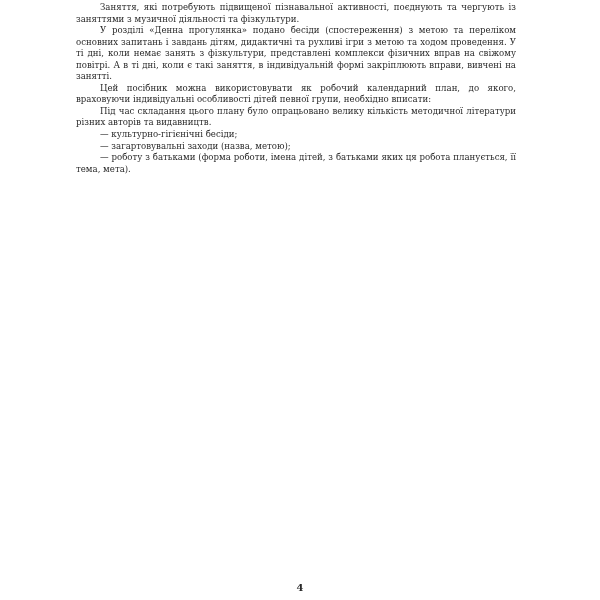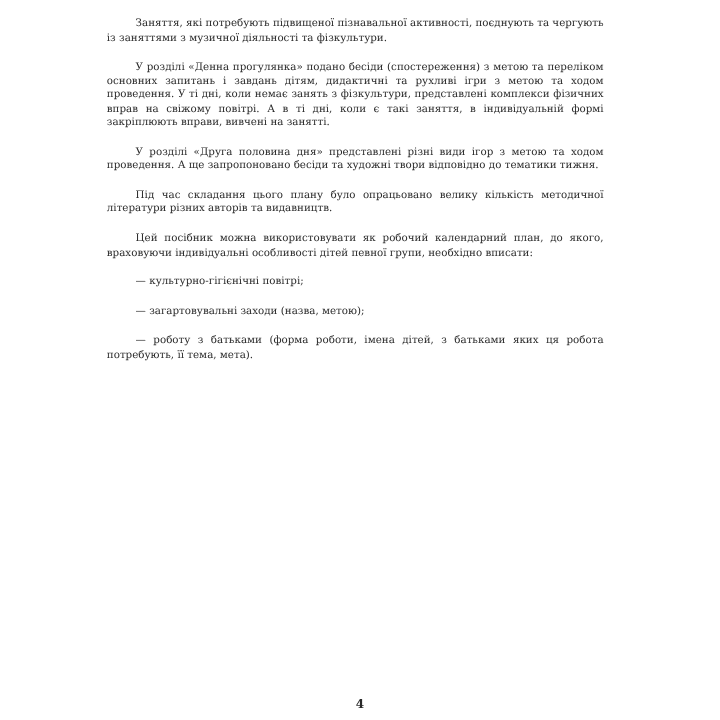--- a/index.html
+++ b/index.html
@@ -1,31 +1,30 @@
 <!DOCTYPE html>
 <html><head>
 <meta charset="utf-8">
 <style>
   html, body { margin:0; padding:0; background:#ffffff; }
   body { width:600px; height:600px; position:relative; overflow:hidden; }
   .page { position:absolute; left:76px; top:2px; width:440px;
     font-family:"DejaVu Serif", serif; font-size:8.6px; line-height:11.55px;
     color:#2a2a2a; }
-  .p { margin:13px; text-align:justify; text-align-last:left; }
+  .p { margin:0; text-align:justify; text-align-last:left; }
   .ind { text-indent:24px; }
   .pagenum { position:absolute; left:0; width:600px; top:582px; text-align:center;
     font-family:"DejaVu Serif", serif; font-size:10px; font-weight:bold; color:#2a2a2a; }
 </style>
 </head>
 <body>
 
 <div class="page">
   <p class="p ind">Заняття, які потребують підвищеної пізнавальної активності, поєднують та чергують із заняттями з музичної діяльності та фізкультури.</p>
   <p class="p ind">У розділі «Денна прогулянка» подано бесіди (спостереження) з метою та переліком основних запитань і завдань дітям, дидактичні та рухливі ігри з метою та ходом проведення. У ті дні, коли немає занять з фізкультури, представлені комплекси фізичних вправ на свіжому повітрі. А в ті дні, коли є такі заняття, в індивідуальній формі закріплюють вправи, вивчені на занятті.</p>
-  <p class="p ind">У розділі «Друга половина дня» представлені різні види ігор з метою та ходом проведення. А ще запропоновано бесіди та художні твори відповідно до тематики тижня.</p>
+  <p class="p ind">Цей посібник можна використовувати як робочий календарний план, до якого, враховуючи індивідуальні особливості дітей певної групи, необхідно вписати:</p>
   <p class="p ind">Під час складання цього плану було опрацьовано велику кількість методичної літератури різних авторів та видавництв.</p>
-  <p class="p ind">Цей посібник можна використовувати як робочий календарний план, до якого, враховуючи індивідуальні особливості дітей певної групи, необхідно вписати:</p>
-  <p class="p ind">— культурно-гігієнічні повітрі;</p>
+  <p class="p ind">— культурно-гігієнічні бесіди;</p>
   <p class="p ind">— загартовувальні заходи (назва, метою);</p>
-  <p class="p ind">— роботу з батьками (форма роботи, імена дітей, з батьками яких ця робота потребують, її тема, мета).</p>
+  <p class="p ind">— роботу з батьками (форма роботи, імена дітей, з батьками яких ця робота планується, її тема, мета).</p>
 </div>
 
 <div class="pagenum">4</div>
 
 </body></html>

